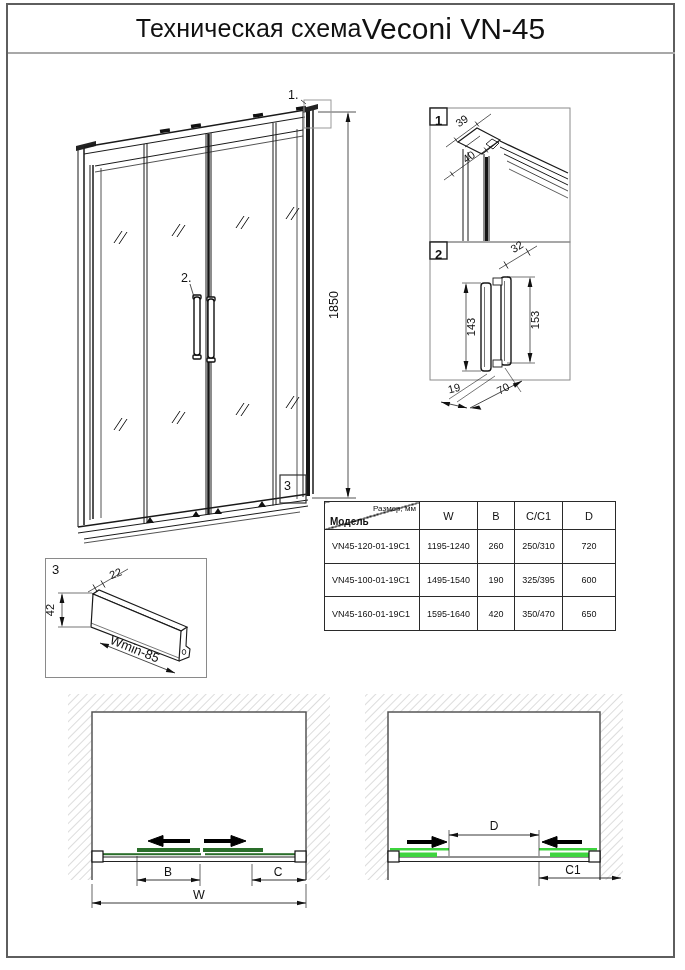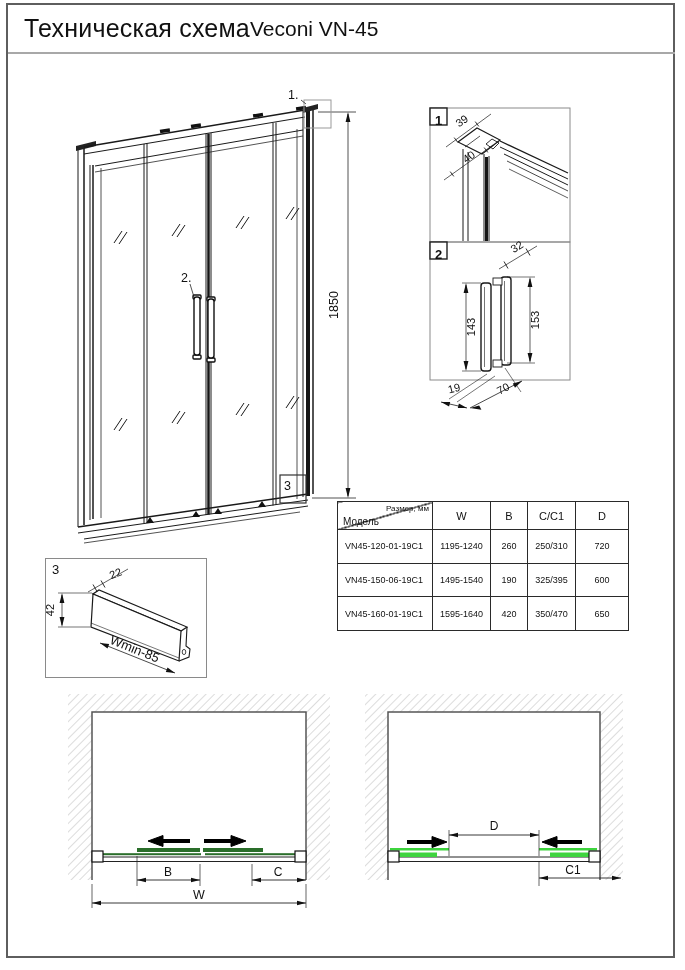--- a/index.html
+++ b/index.html
@@ -2,37 +2,37 @@
 <html><head>
 <meta charset="utf-8">
 <style>
   html,body{margin:0;padding:0;background:#fff;}
   .page{position:relative;width:685px;height:970px;background:#fff;overflow:hidden;
         font-family:"Liberation Sans",sans-serif;color:#111;}
   .frame{position:absolute;left:6px;top:3px;width:669px;height:955px;
          border:2px solid #5e5e5e;box-sizing:border-box;}
   .hdr{position:absolute;left:8px;top:5px;width:667px;height:49px;
        border-bottom:2px solid #a8a8a8;display:flex;align-items:center;
-       justify-content:flex-start;box-sizing:border-box;padding:0 18px 0 16px;}
+       justify-content:center;box-sizing:border-box;padding:0 18px 0 16px;}
   .hdr .title{font-size:25px;letter-spacing:.2px;}
-  .hdr .brand{font-size:21px;}
+  .hdr .brand{font-size:30px;}
   svg{position:absolute;overflow:visible;}
   svg text{font-family:"Liberation Sans",sans-serif;fill:#111;}
   .dim{font-size:11px;}
   .dimL{font-size:12.5px;}
   .callout{font-size:12.5px;}
   .boxnum{font-size:13px;font-weight:600;}
-  table.spec{position:absolute;left:337px;top:501px;width:291px;height:130px;
+  table.spec{position:absolute;left:324px;top:501px;width:291px;height:130px;
              border-collapse:collapse;table-layout:fixed;font-size:9px;}
   table.spec td{border:1px solid #2a2a2a;text-align:center;padding:0;overflow:hidden;}
   table.spec td.model{text-align:left;padding-left:7px;margin-left:44px;}
   td.diag{position:relative;
     background:linear-gradient(to bottom right,#fff calc(50% - .7px),#2a2a2a calc(50% - .7px),#2a2a2a calc(50% + .7px),#fff calc(50% + .7px));}
   td.diag .t{position:absolute;top:2px;right:3px;font-size:8px;}
-  td.diag .b{position:absolute;bottom:2px;left:5px;font-size:10px;}
+  td.diag .b{position:absolute;bottom:2px;left:5px;font-size:10px;font-weight:bold;}
   td.colh{font-size:11px;}
 </style>
 </head>
 <body>
 
 <div class="page">
   <div class="frame"></div>
 
   <div class="hdr">
     <div class="title">Техническая схема</div>
@@ -230,21 +230,21 @@
       <td class="colh">D</td>
     </tr>
     <tr>
       <td class="model">VN45-120-01-19C1</td>
       <td>1195-1240</td>
       <td>260</td>
       <td>250/310</td>
       <td>720</td>
     </tr>
     <tr>
-      <td class="model">VN45-150-06-19C1</td>
+      <td class="model">VN45-100-01-19C1</td>
       <td>1495-1540</td>
       <td>190</td>
       <td>325/395</td>
       <td>600</td>
     </tr>
     <tr>
       <td class="model">VN45-160-01-19C1</td>
       <td>1595-1640</td>
       <td>420</td>
       <td>350/470</td>

